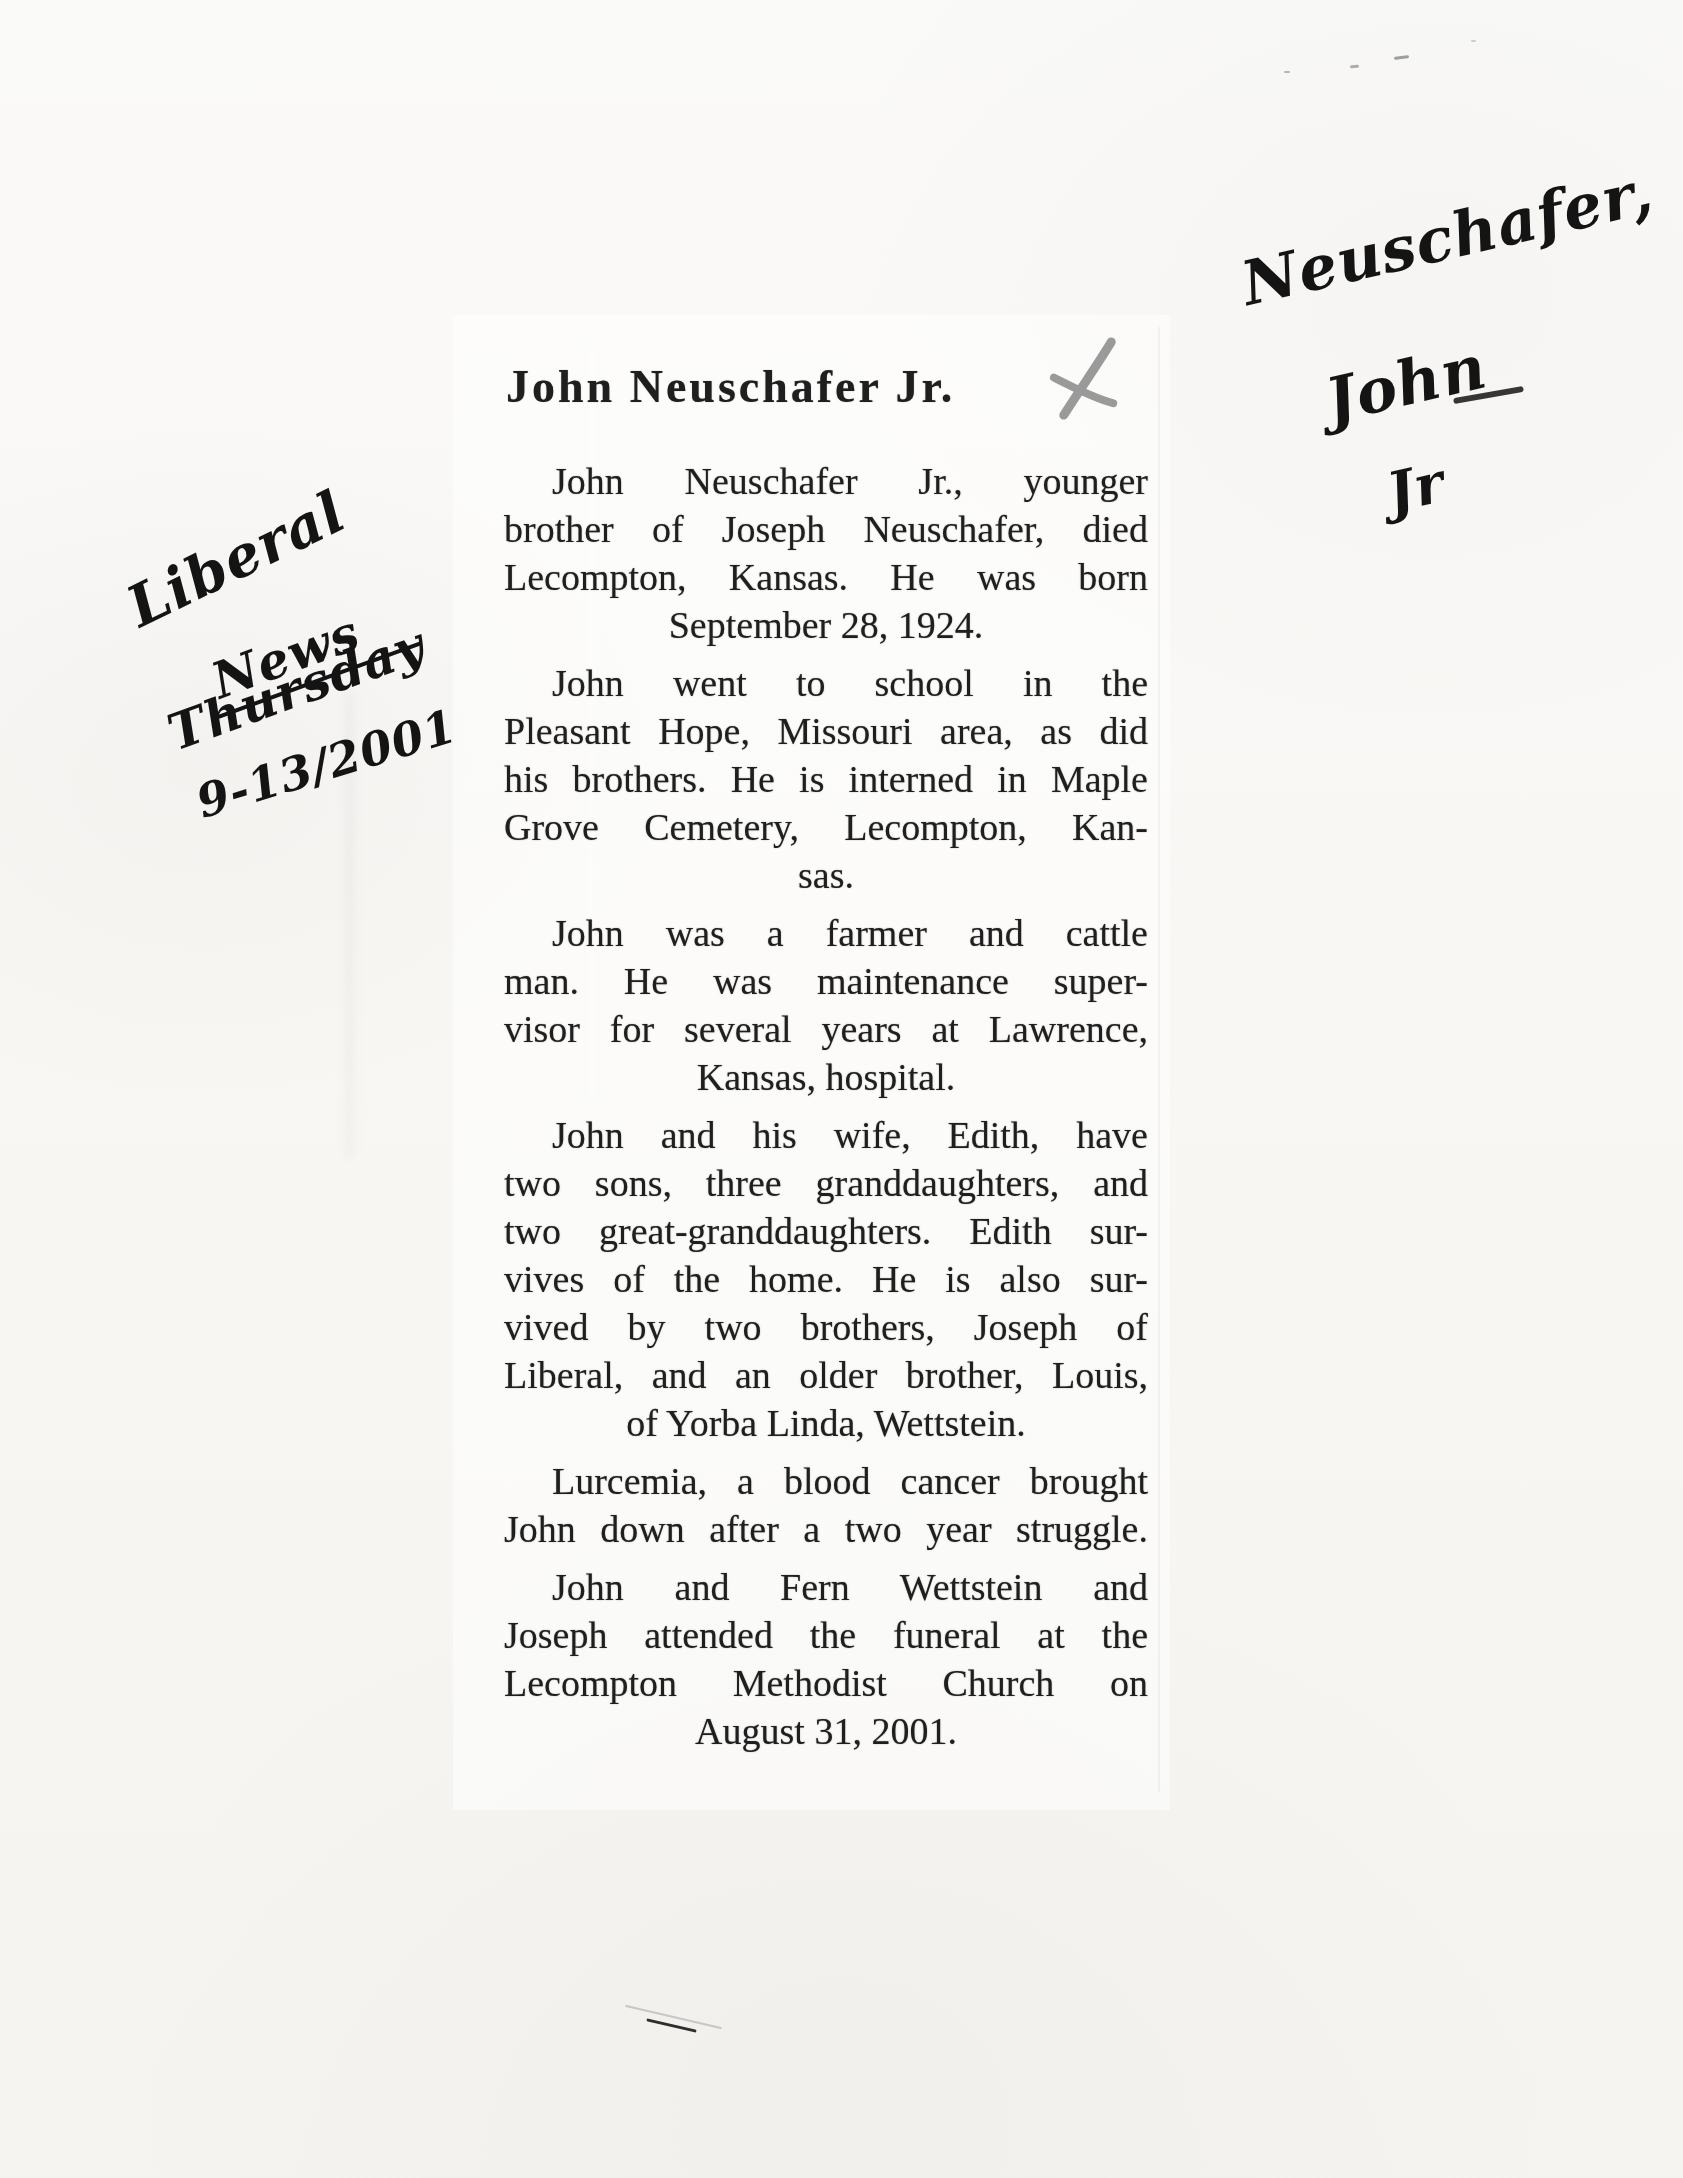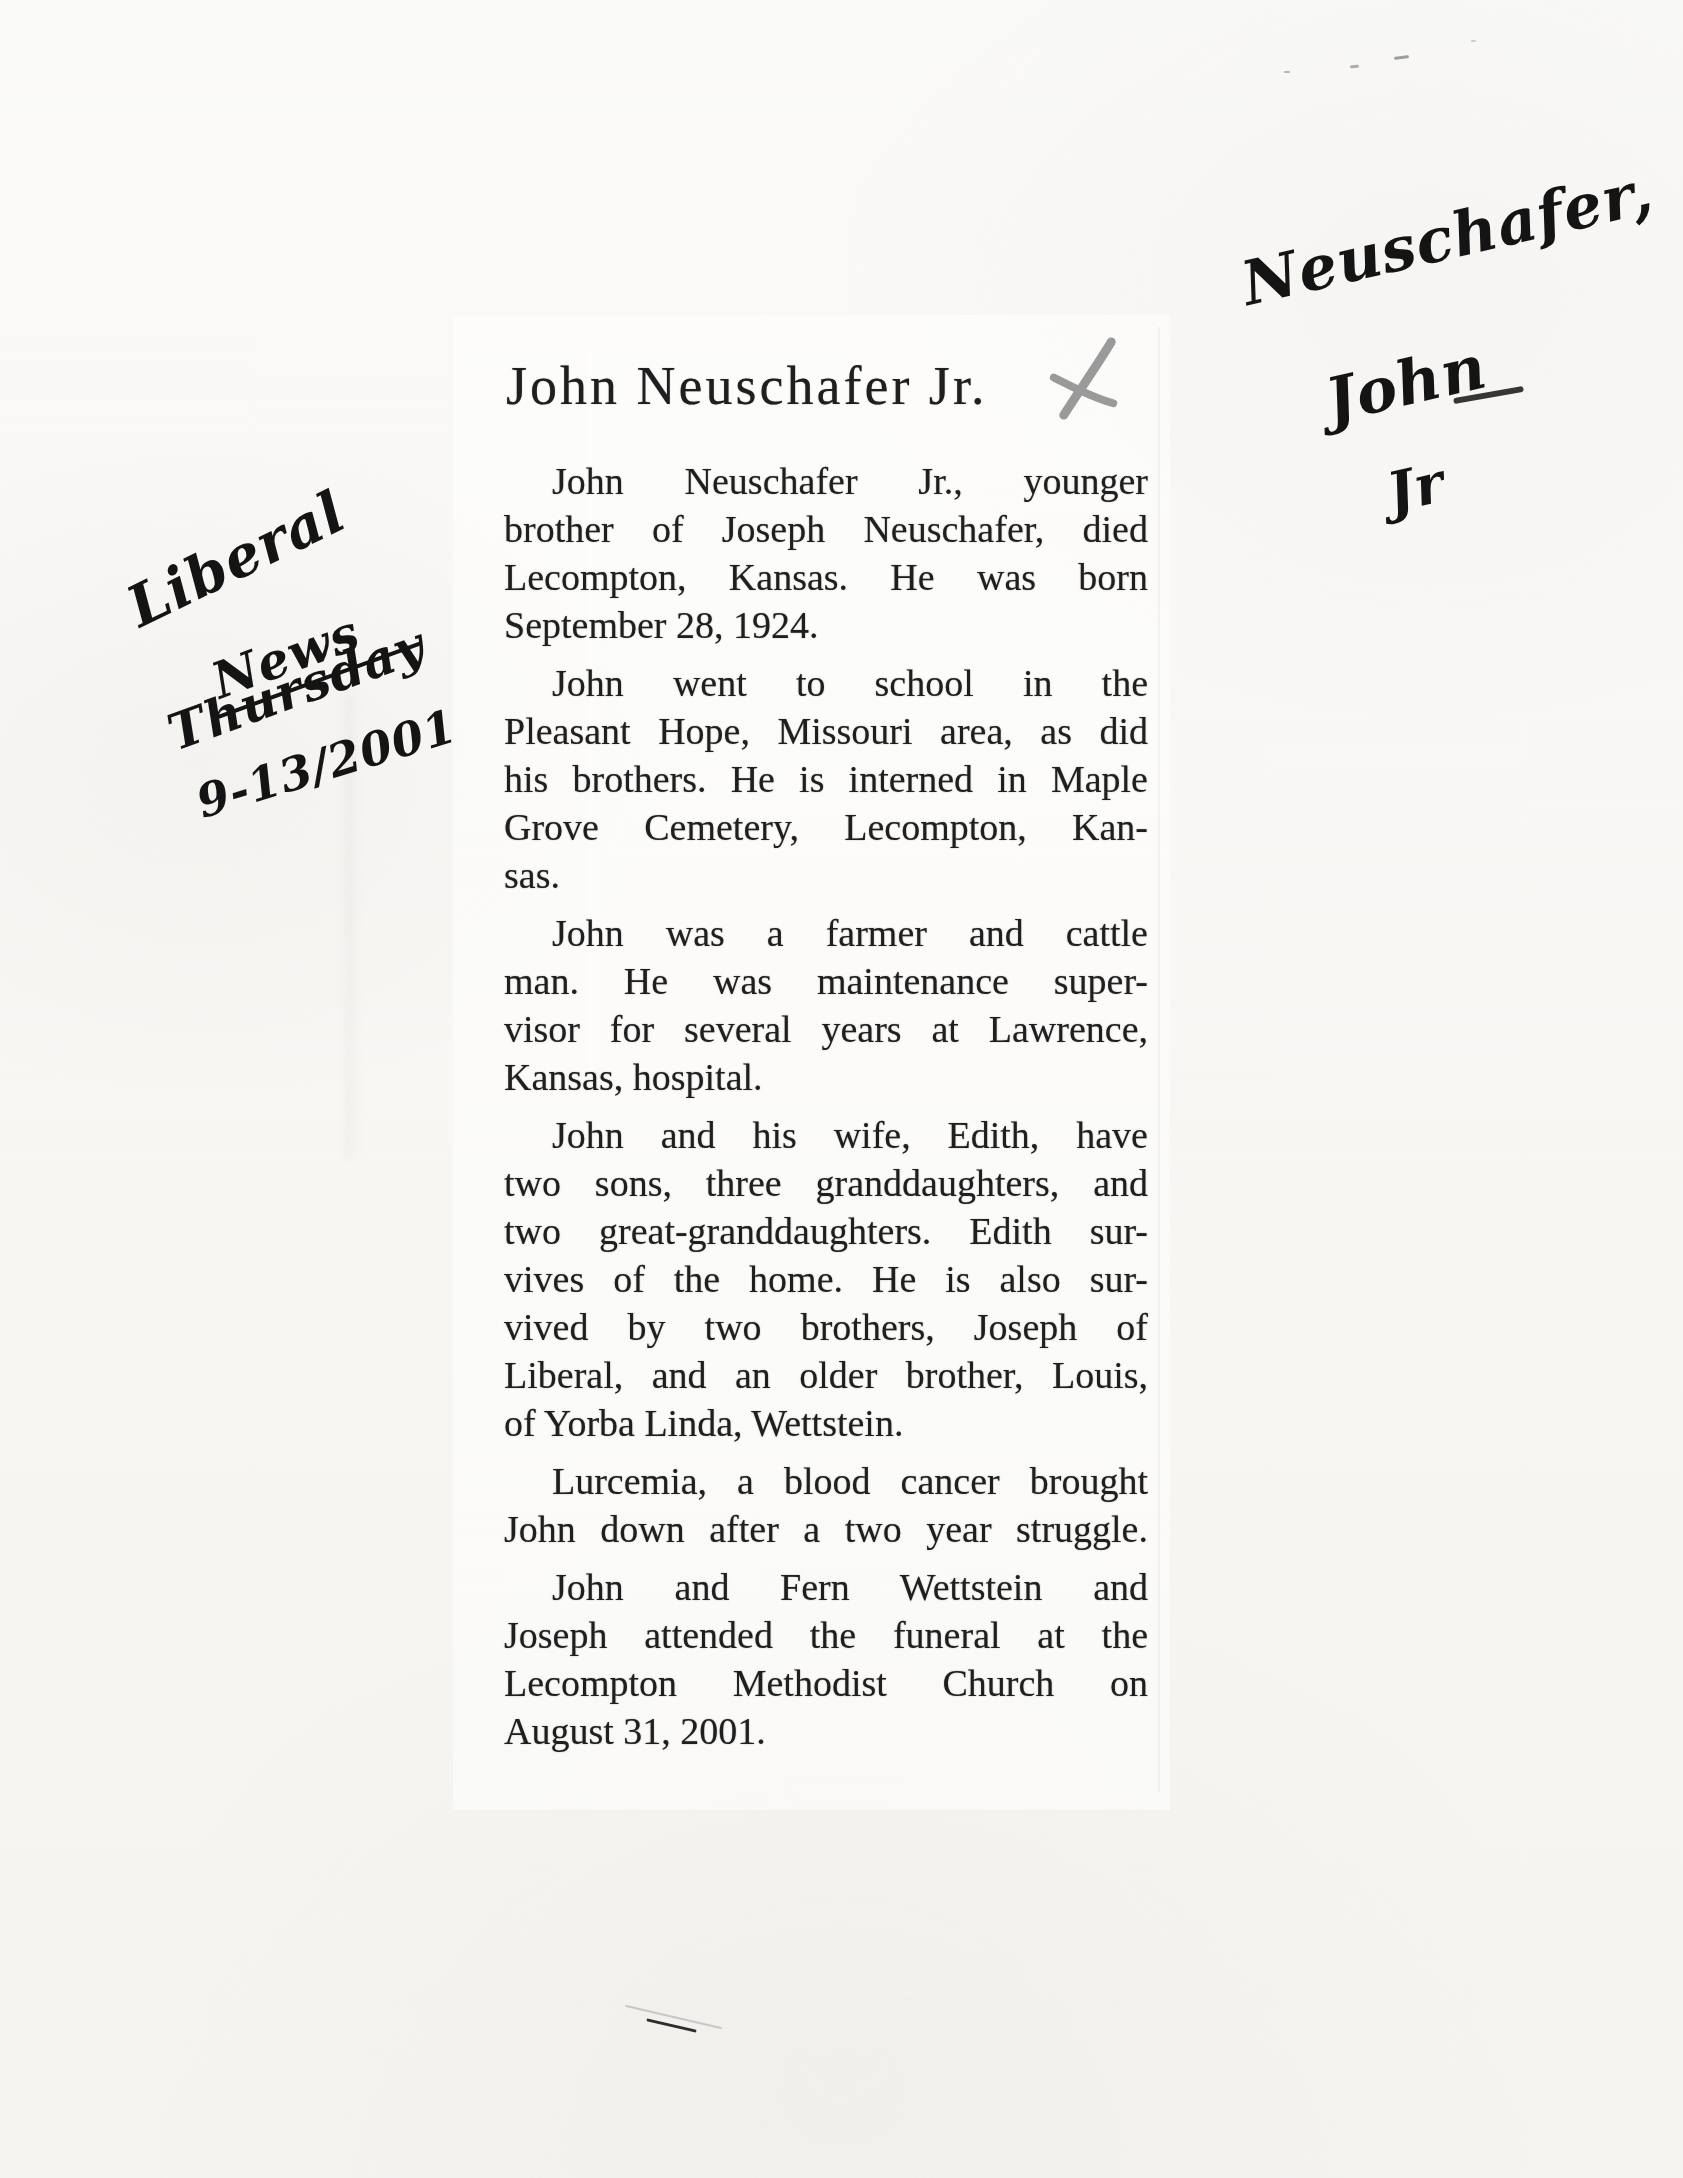--- a/index.html
+++ b/index.html
@@ -37,29 +37,29 @@
   .smudge{
     position:absolute;left:345px;top:693px;width:9px;height:465px;
     background:rgba(120,120,120,0.06);filter:blur(4px);
   }
   
   .article{
     position:absolute;left:500px;top:356px;width:648px;
     color:var(--print-ink);
   }
   .headline{
-    font-size:54px;font-weight:normal;letter-spacing:3px;
+    font-size:46px;font-weight:bold;letter-spacing:3px;
     margin:0 0 40px 6px;line-height:61px;
     text-shadow:0 0 1px rgba(25,25,25,0.55);
     white-space:nowrap;
   }
   .para{margin:0 0 10px 4px;}
   .line{
     font-size:38px;line-height:48px;
-    text-align:left;
+    text-align:center;
     text-shadow:0 0 1.2px rgba(25,25,25,0.5);
   }
   .line.just{text-align:justify;text-align-last:justify;}
   .line.indent{text-indent:48px;}
   
   .hw{
     position:absolute;color:var(--pen-ink);
     font-family:"DejaVu Serif", serif;font-style:italic;font-weight:bold;
     transform-origin:left center;white-space:nowrap;
     letter-spacing:1px;

